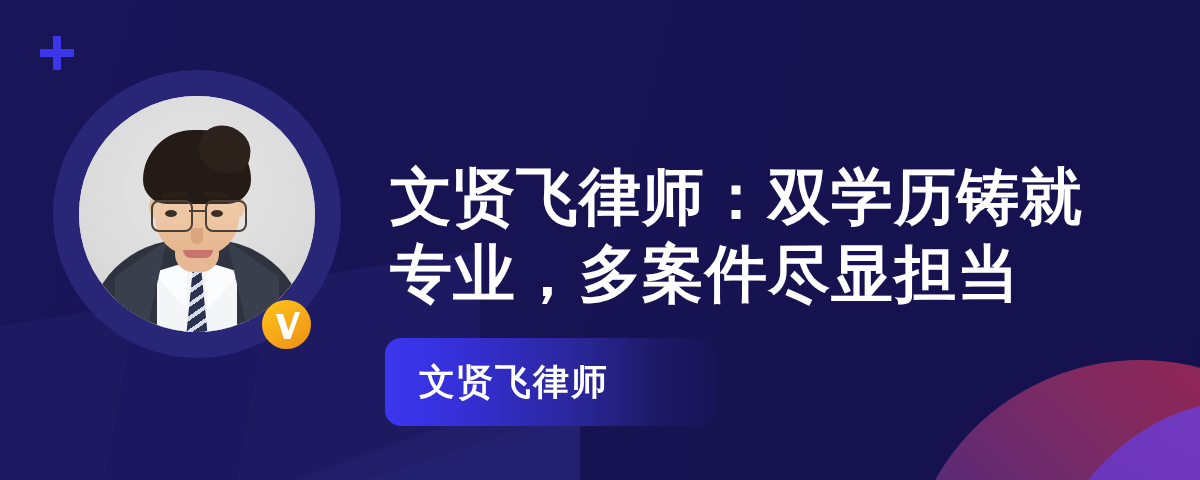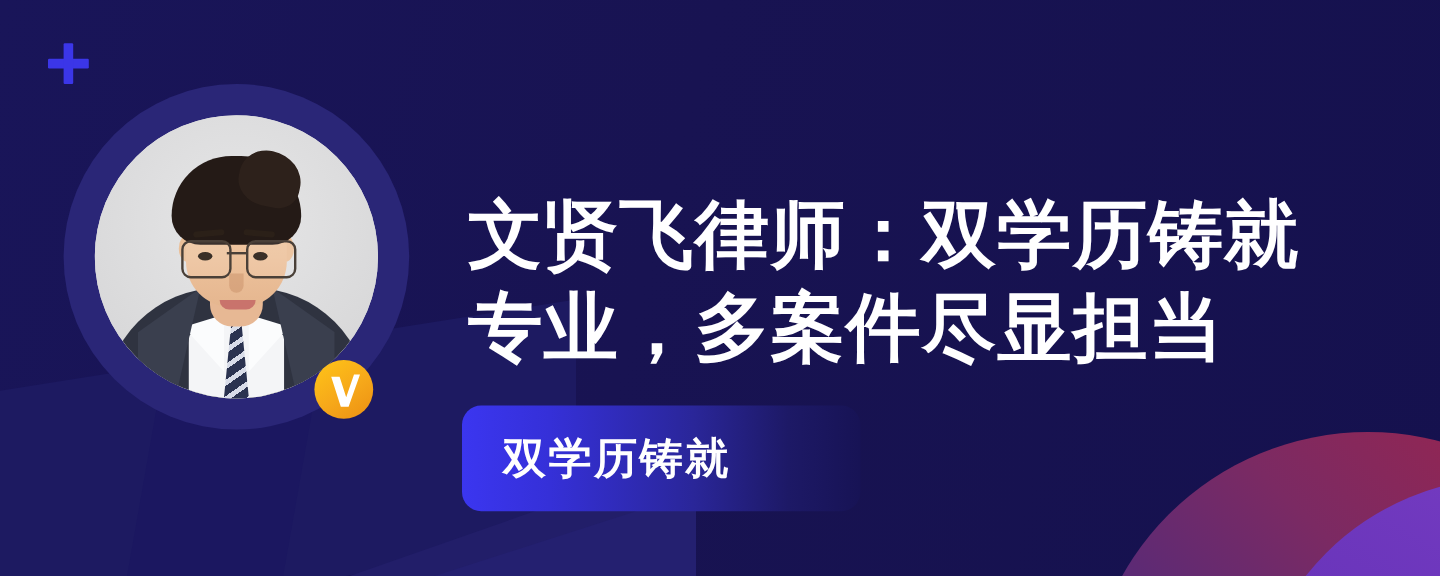--- a/index.html
+++ b/index.html
@@ -402,16 +402,16 @@
     <div class="v-badge">
       <svg width="30" height="32" viewBox="0 0 30 32" aria-hidden="true">
         <path d="M4 5 L11 5 L16.5 22 L23 3 L28 3 L18.5 30 L12 30 Z" fill="#ffffff"></path>
       </svg>
     </div>
   </div>
 
   <div class="content">
     <div class="headline">文贤飞律师：双学历铸就
 专业，多案件尽显担当</div>
-    <button class="cta-button">双学历铸就</button>
+    <button class="cta-button">文贤飞律师</button>
   </div>
 
 </div>
 
 </body></html>

